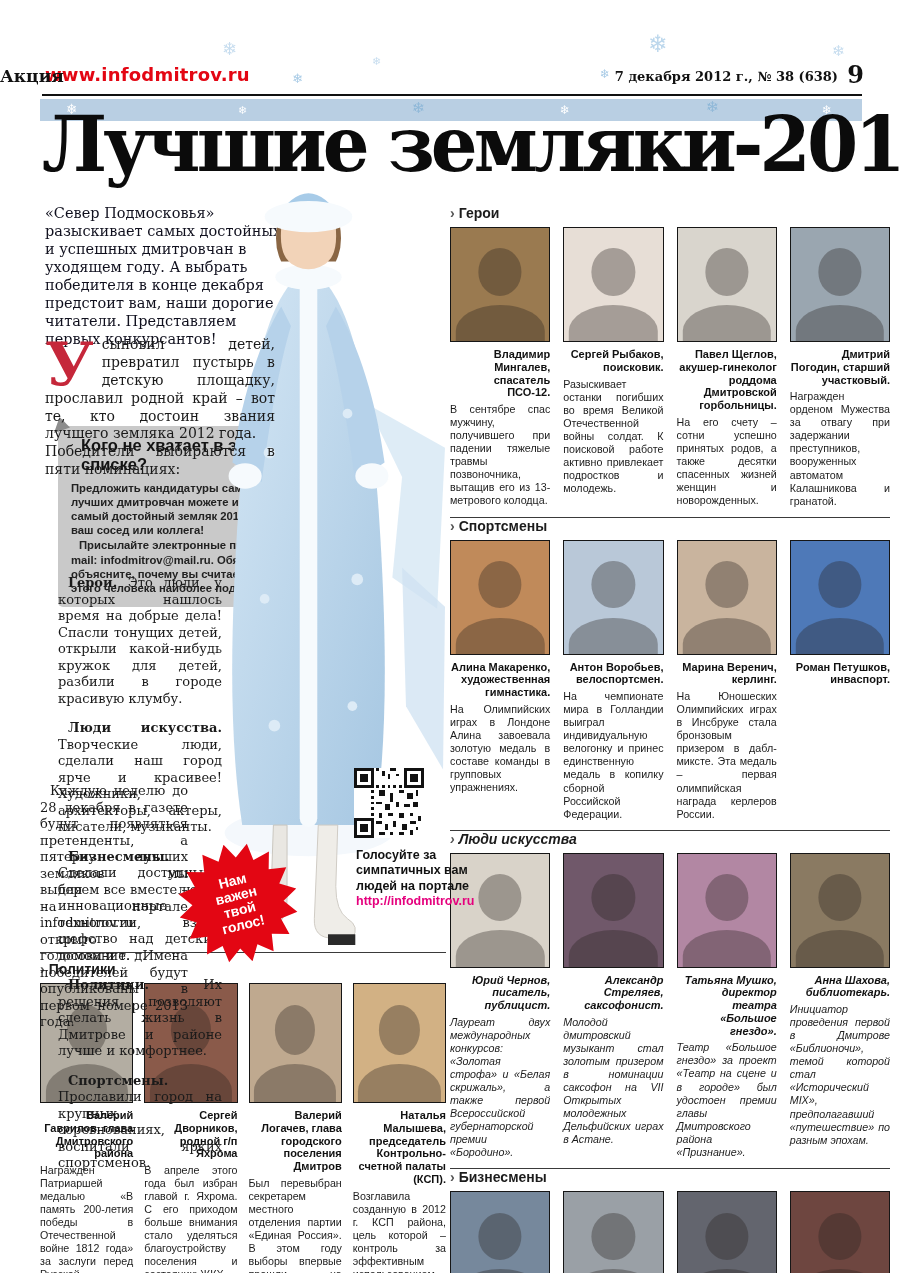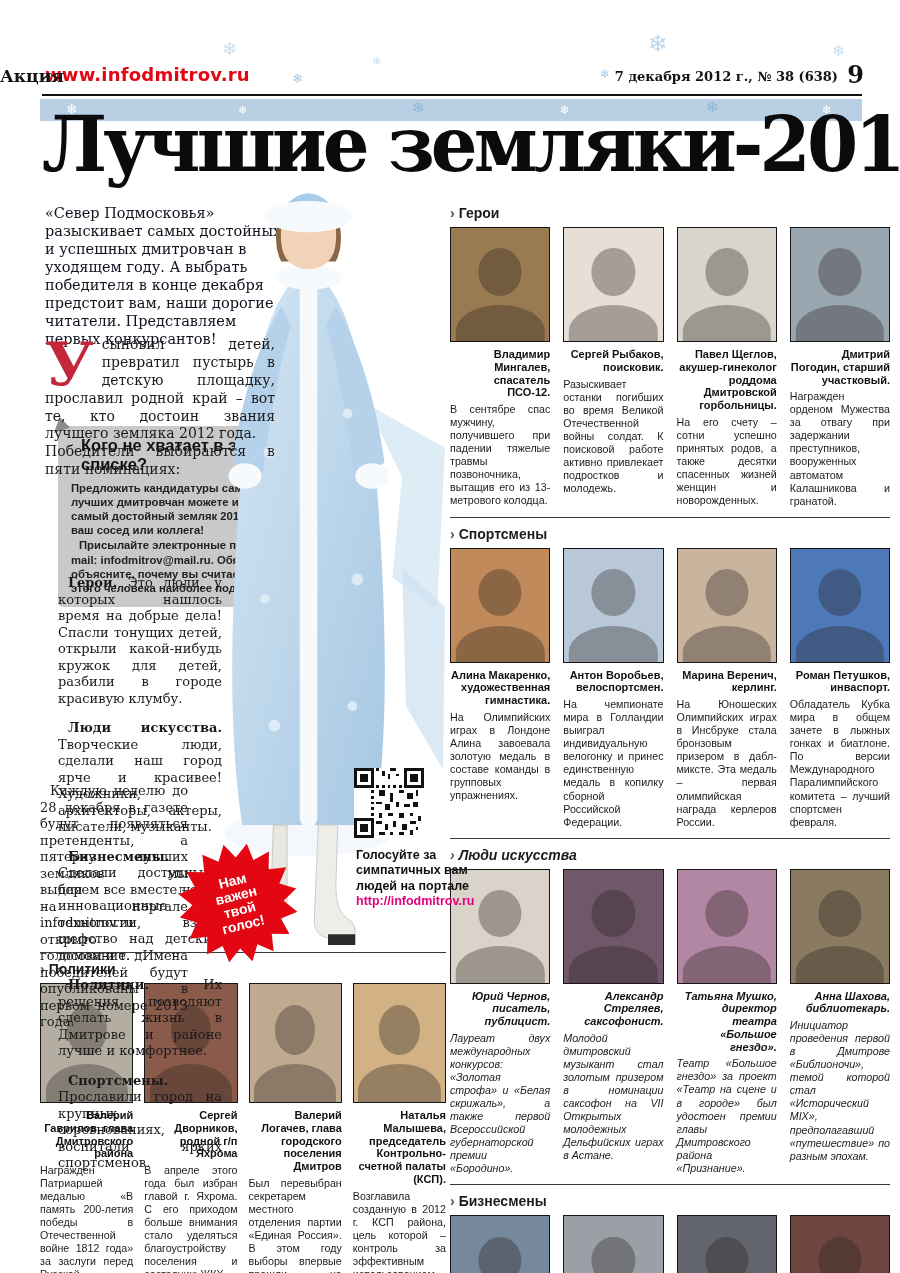--- a/index.html
+++ b/index.html
@@ -51,21 +51,21 @@
   .star span{color:#fff;font-weight:bold;font-size:14px;line-height:1.08;white-space:pre-line;}
   
   .qr{position:absolute;left:354px;top:768px;z-index:3;}
   .qr svg{display:block;}
   .qr-cap{position:absolute;left:356px;top:848px;width:116px;z-index:3;
           font-size:12.5px;font-weight:bold;line-height:1.22;color:#111;}
   .qr-link{display:block;font-size:12.5px;font-weight:bold;line-height:1.22;color:#e5007d;text-decoration:none;}
   
   .right-block{position:absolute;left:450px;top:205px;width:440px;}
   .section{position:relative;}
-  .section + .section{border-top:1px solid #3a3a3a;margin-top:9px;padding-top:8px;}
+  .section + .section{border-top:1px solid #3a3a3a;margin-top:9px;}
   .sec-h{font-size:14px;font-weight:bold;color:#1c1c1c;margin:0 0 6px 0;}
   .sec-h .chev{font-weight:bold;color:#555;margin-right:4px;}
   .cards{display:grid;grid-template-columns:repeat(4,1fr);column-gap:13px;}
   .sec-heroes  {min-height:249px;}
   .sec-sport   {min-height:261px;}
   .sec-art     {min-height:242px;font-style:italic;}
   .photo{height:113px;border:1px solid #161616;position:relative;overflow:hidden;background:#999;}
   .photo::before{content:"";position:absolute;top:18%;left:50%;transform:translateX(-50%);
                  width:44%;height:42%;border-radius:50%;background:rgba(38,32,28,.34);}
   .photo::after{content:"";position:absolute;bottom:-14%;left:50%;transform:translateX(-50%);
@@ -274,21 +274,20 @@
           <div class="pbio">На чемпионате мира в Голландии выиграл индивидуальную велогонку и принес единственную медаль в копилку сборной Российской Федерации.</div>
         </div>
         <div class="card">
           <div class="photo" style="background: rgb(201, 180, 158);"></div>
           <div class="pname">Марина Веренич, керлинг.</div>
           <div class="pbio">На Юношеских Олимпийских играх в Инсбруке стала бронзовым призером в дабл-миксте. Эта медаль – первая олимпийская награда керлеров России.</div>
         </div>
         <div class="card">
           <div class="photo" style="background: rgb(78, 121, 184);"></div>
           <div class="pname">Роман Петушков, инваспорт.</div>
-          <div class="pbio">Обладатель Кубка мира в общем зачете в лыжных гонках и биатлоне. По версии Международного Паралимпийского комитета – лучший спортсмен февраля.</div>
         </div>
       </div>
     </div>
 
     <div class="section sec-art">
       <div class="sec-h"><span class="chev">›</span><span>Люди искусства</span></div>
       <div class="cards">
         <div class="card">
           <div class="photo" style="background: rgb(217, 211, 201);"></div>
           <div class="pname">Юрий Чернов, писатель, публицист.</div>

